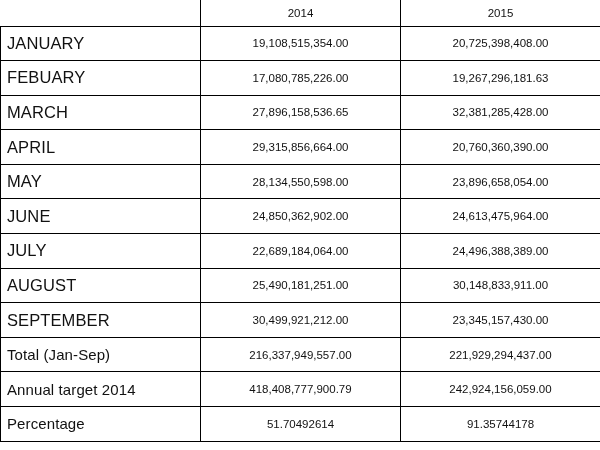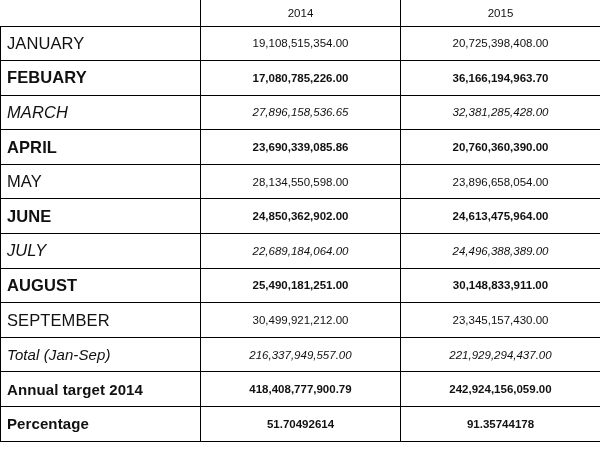--- a/index.html
+++ b/index.html
@@ -63,22 +63,22 @@
     background: #ffffff;
   }
   
   .blank-tl {
     border-top: none;
     border-left: none;
     background: #ffffff;
   }
   
   .tint-blue td { background: #dce9f5; }
-  .tint-pink td { background: #f3dde3; font-style: italic; }
-  .tint-white td { background: #fbfbfb; font-weight: bold; }
+  .tint-pink td { background: #f3dde3; }
+  .tint-white td { background: #fbfbfb; }
 
   .tint-blue td.label-cell,
   .tint-pink td.label-cell,
   .tint-white td.label-cell { background: inherit; }
 
   
   .small-label { font-size: 15px; }
 </style>
 </head>
 <body>
@@ -99,32 +99,32 @@
 
       <tr class="tint-blue">
         <td class="label-cell">JANUARY</td>
         <td class="num-cell">19,108,515,354.00</td>
         <td class="num-cell">20,725,398,408.00</td>
       </tr>
 
       <tr class="tint-white">
         <td class="label-cell">FEBUARY</td>
         <td class="num-cell">17,080,785,226.00</td>
-        <td class="num-cell">36,166,194,963.70</td>
+        <td class="num-cell">19,267,296,181.63</td>
       </tr>
 
       <tr class="tint-pink">
         <td class="label-cell">MARCH</td>
         <td class="num-cell">27,896,158,536.65</td>
         <td class="num-cell">32,381,285,428.00</td>
       </tr>
 
       <tr class="tint-white">
         <td class="label-cell">APRIL</td>
-        <td class="num-cell">23,690,339,085.86</td>
+        <td class="num-cell">29,315,856,664.00</td>
         <td class="num-cell">20,760,360,390.00</td>
       </tr>
 
       <tr class="tint-blue">
         <td class="label-cell">MAY</td>
         <td class="num-cell">28,134,550,598.00</td>
         <td class="num-cell">23,896,658,054.00</td>
       </tr>
 
       <tr class="tint-white">

